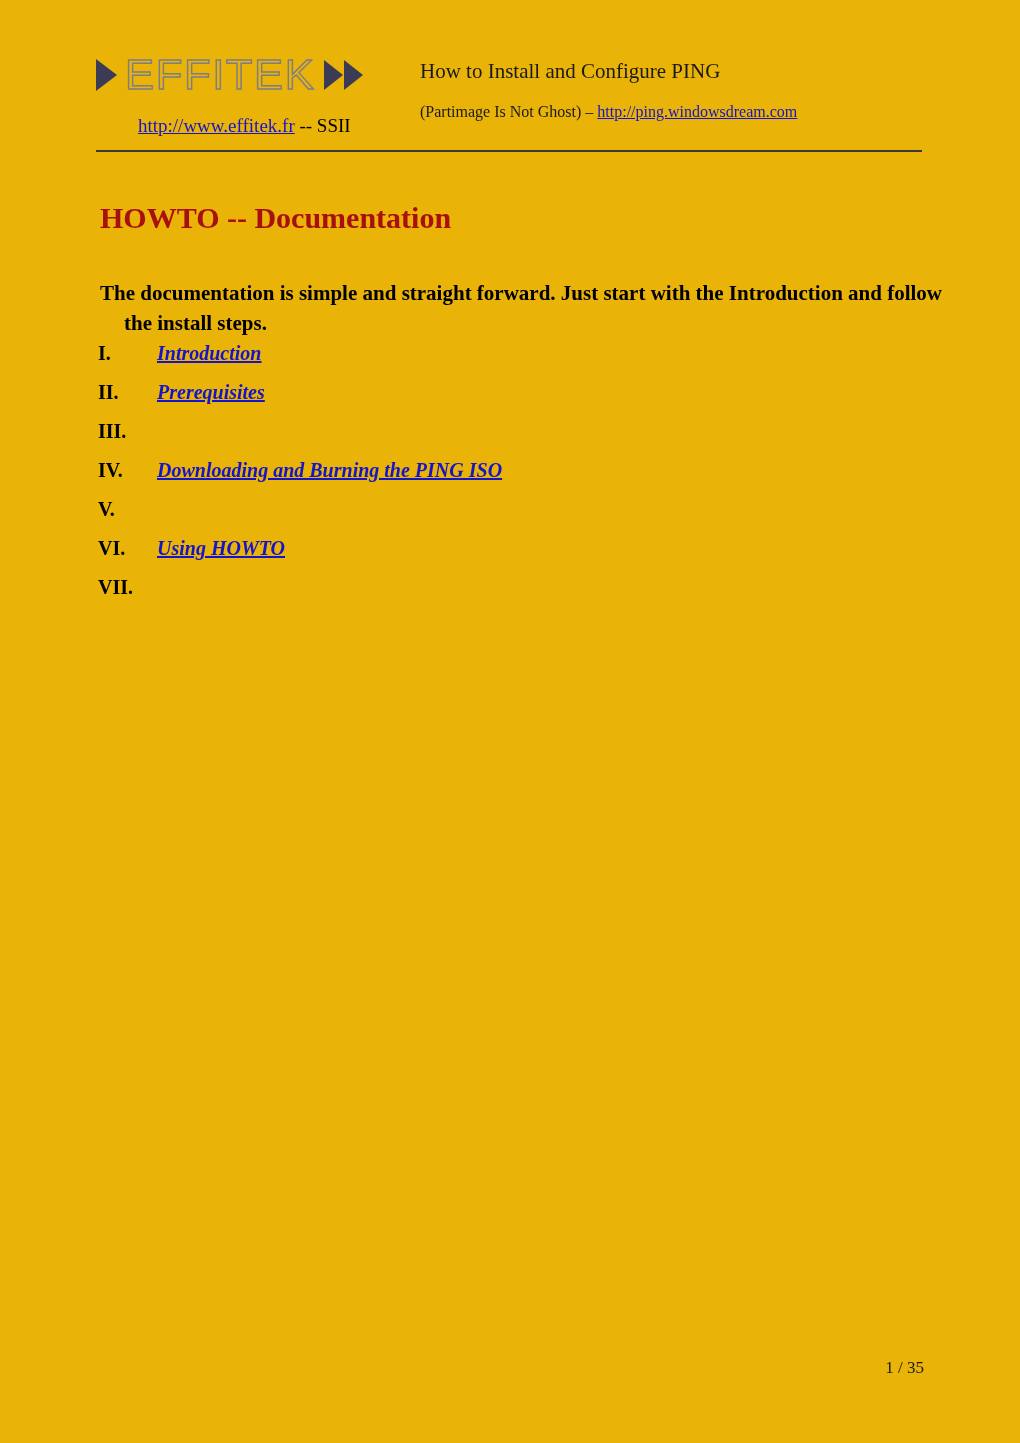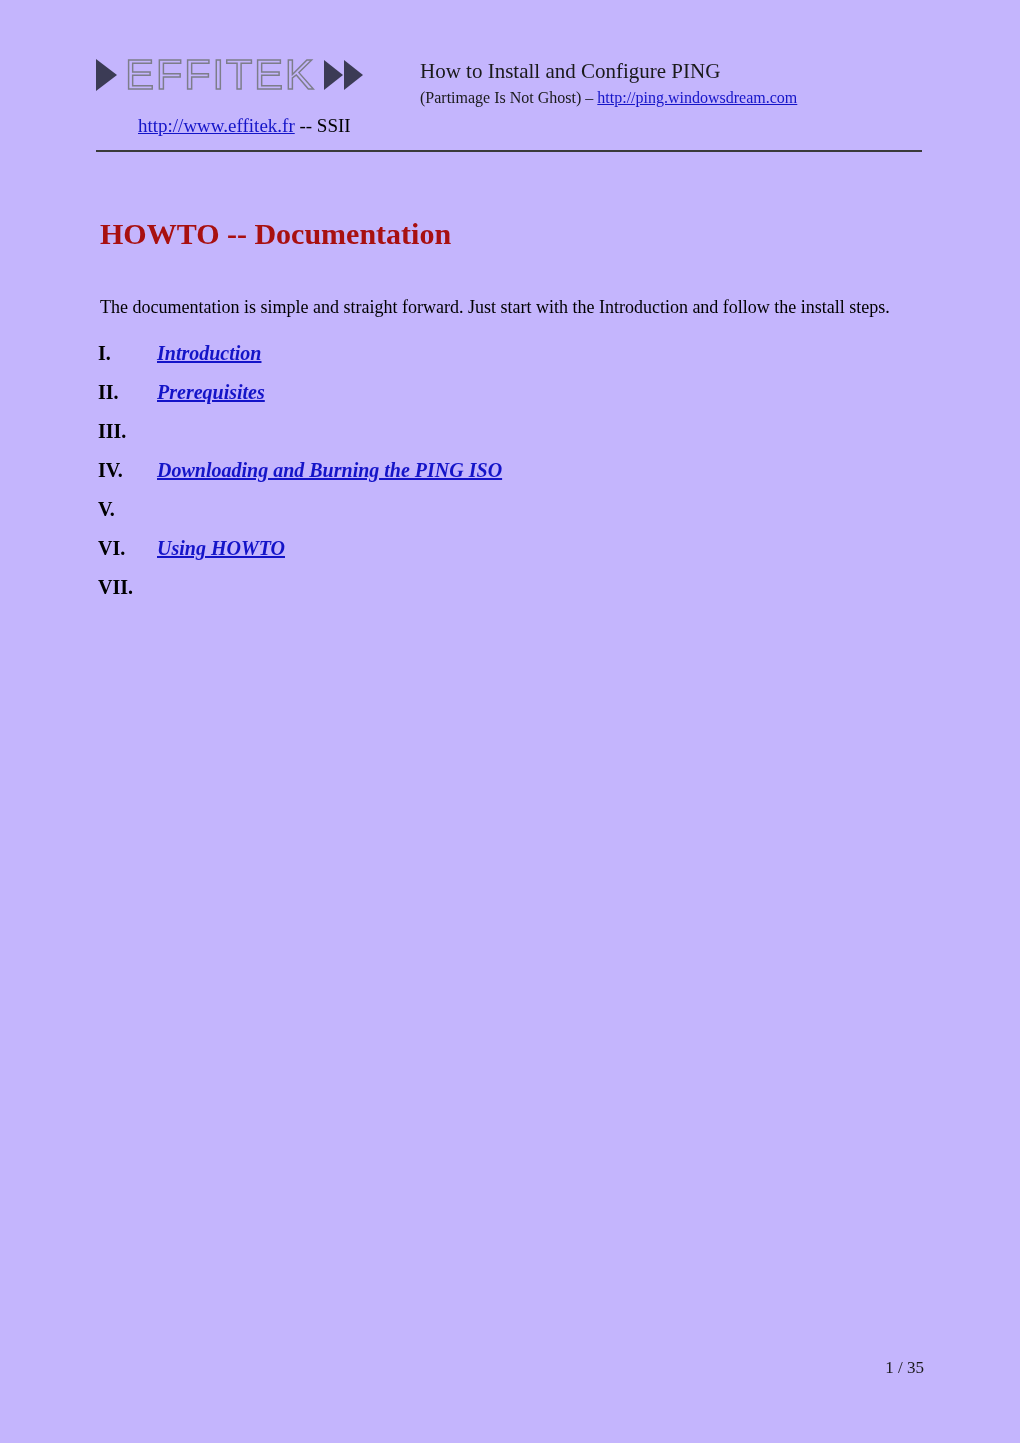--- a/index.html
+++ b/index.html
@@ -11,21 +11,21 @@
   body {
     font-family: "Liberation Serif", "DejaVu Serif", serif;
     color: #000000;
     -webkit-font-smoothing: antialiased;
   }
   .page {
     position: relative;
     width: 1020px;
     height: 1443px;
     margin: 0 auto;
-    background: #c4b5fd;
+    background: #eab308;
     overflow: hidden;
   }
 
   
   .header {
     position: absolute;
     left: 0;
     top: 0;
     width: 1020px;
     height: 160px;
@@ -102,21 +102,21 @@
     line-height: 26px;
     font-weight: 400;
     color: #1a1a1a;
     white-space: nowrap;
   }
   .header-subtitle {
     font-size: 16px;
     line-height: 22px;
     color: #1a1a1a;
     white-space: nowrap;
-    margin-top: 3px;
+    margin-top: 17px;
   }
 
   .header-rule {
     position: absolute;
     left: 96px;
     top: 150px;
     width: 826px;
     height: 2px;
     background: #3a3a3a;
   }
@@ -130,36 +130,36 @@
   }
   .header-subtitle .doclink,
   .logo-url-line .doclink {
     font-weight: 400;
   }
 
   
   .doc-title {
     position: absolute;
     left: 100px;
-    top: 196px;
+    top: 180px;
     font-size: 30px;
     line-height: 36px;
     font-weight: bold;
     color: #a81010;
     white-space: nowrap;
   }
 
   .intro {
     position: absolute;
     left: 100px;
-    top: 274px;
+    top: 257px;
     width: 830px;
-    font-size: 18px;
+    font-size: 21px;
     line-height: 30px;
-    font-weight: normal;
+    font-weight: bold;
     color: #000000;
     padding-left: 24px;
     text-indent: -24px;
   }
 
   
   .toc {
     position: absolute;
     left: 96px;
     top: 340px;

